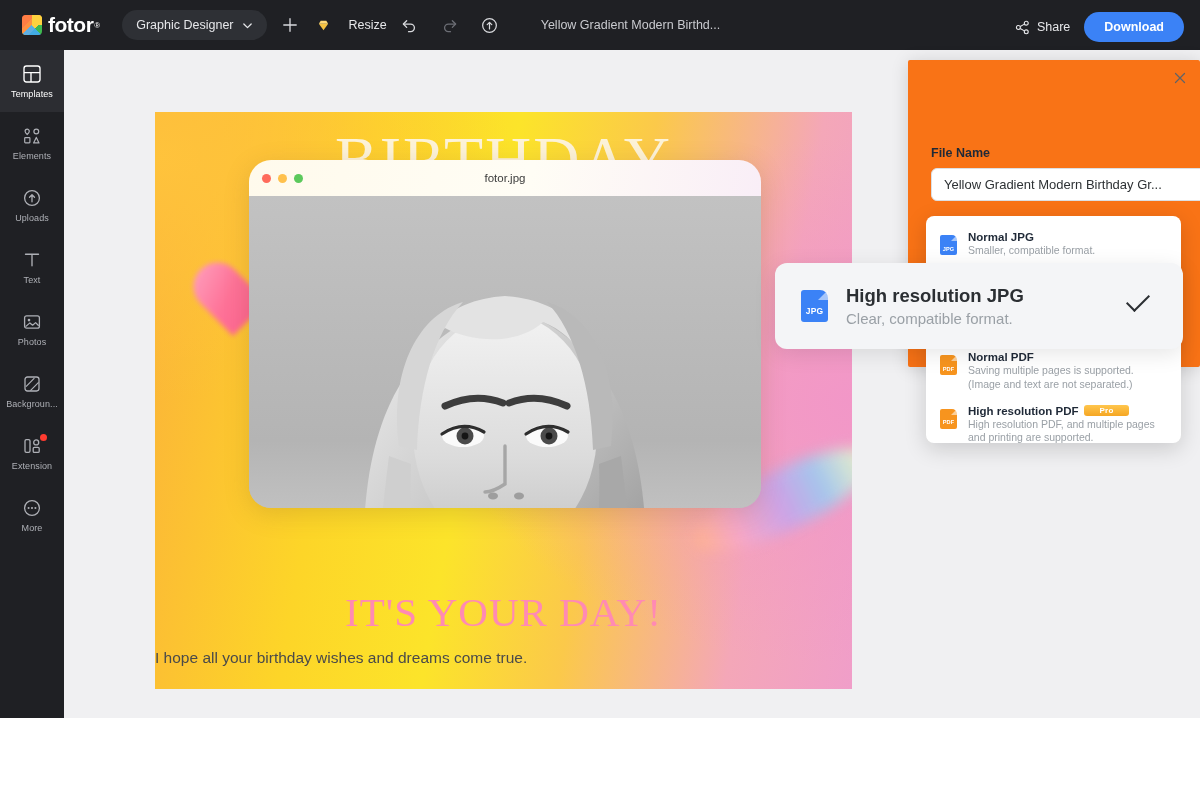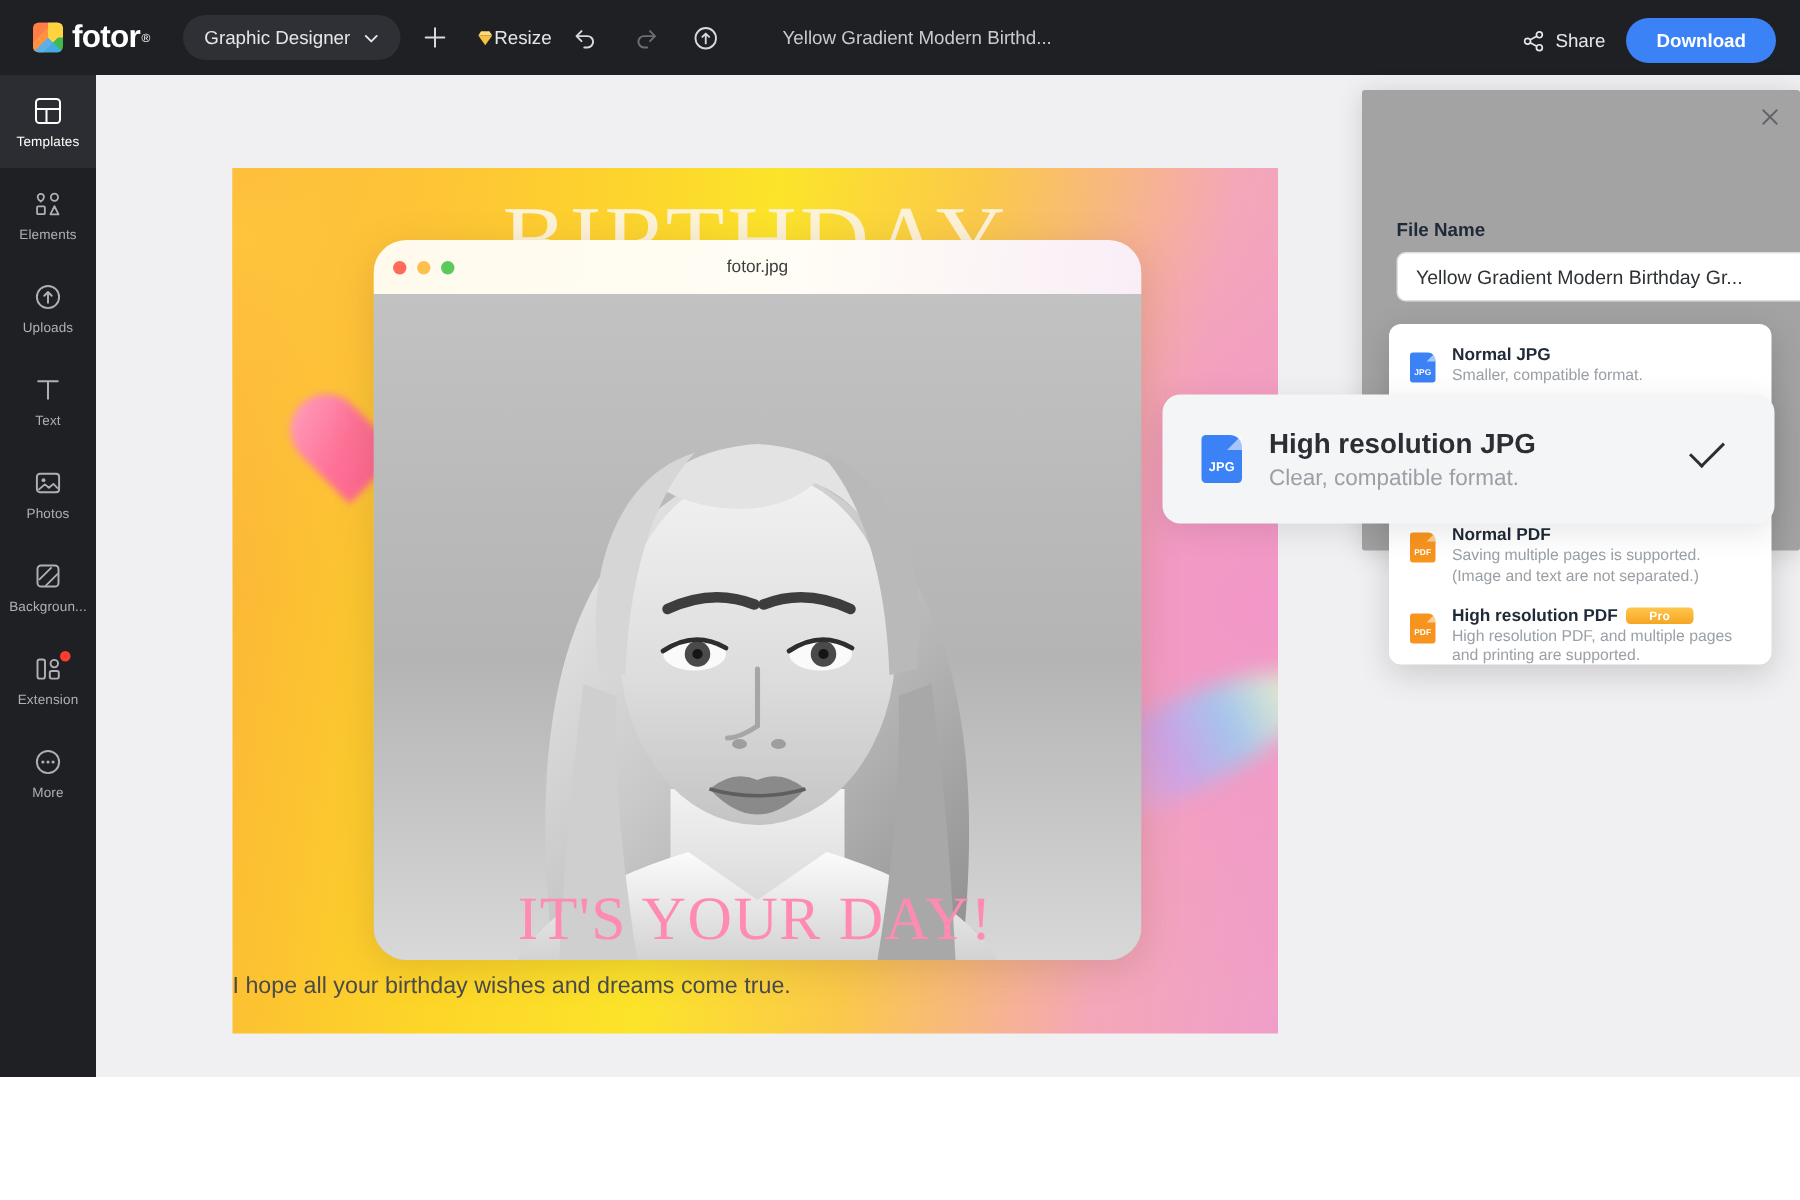--- a/index.html
+++ b/index.html
@@ -54,21 +54,21 @@
     display:flex; align-items:center; gap:8px;
     color:#e6e7ea; font-size:12.5px; cursor:pointer;
   }
   .tb-btn {
     width: 34px; height: 34px; margin-left: 6px;
     display:flex; align-items:center; justify-content:center;
     color:#d8d9dd; cursor:pointer; border-radius:6px;
   }
   .tb-btn.dim { color:#6c6e75; }
   .tb-text {
-    display:flex; align-items:center; gap:0;
+    display:flex; align-items:center; gap:19px;
     margin-left: 10px; color:#e6e7ea; font-size:12.5px; cursor:pointer;
   }
   .doc-title {
     margin-left: 34px; color:#c9cacf; font-size:12.5px; cursor:pointer;
   }
   .topbar-right {
     position:absolute; right:16px; top:0; height:54px;
     display:flex; align-items:center; gap:14px;
   }
   .share {
@@ -135,21 +135,21 @@
   .streak {
     position:absolute; right:-32px; top:358px;
     width:200px; height:60px; border-radius:50%;
     transform: rotate(-26deg);
     background: linear-gradient(90deg,#ffb48a 0%, #f7a8c8 22%, #c9a4ea 48%, #9fc9f0 70%, #cfe9d8 86%, #f6f0c0 100%);
     filter: blur(7px); opacity:.92;
   }
 
   .window {
     position:absolute; left:94px; top:48px;
-    width:512px; height:480px;
+    width:512px; height:348px;
     border-radius:22px; overflow:hidden;
     box-shadow: 0 6px 26px rgba(120,80,40,.2);
   }
   .win-bar {
     height:36px; width:100%;
     background: linear-gradient(100deg,#fffaec 0%, #fffdf5 55%, #f9eef7 100%);
     display:flex; align-items:center; position:relative;
   }
   .win-dots { display:flex; gap:7px; margin-left:13px; }
   .wd { width:9px; height:9px; border-radius:50%; }
@@ -173,21 +173,21 @@
   .c-tagline {
     position:absolute; left:0; top:537px; width:100%;
     font-size:15.5px; color:#4a4a4a;
     font-family:"Liberation Sans", sans-serif;
   }
 
   
   .export-panel {
     position:absolute; left:908px; top:60px;
     width:292px; height:307px;
-    background:#a3a3a3;
+    background:#f97316;
     box-shadow: 0 2px 18px rgba(0,0,0,.14);
     border-radius:2px;
   }
   .panel-close {
     position:absolute; right:12px; top:10px;
     width:16px; height:16px; color:#5f6368; cursor:pointer;
     display:flex; align-items:center; justify-content:center; font-size:15px;
   }
   .panel-label {
     position:absolute; left:23px; font-size:12.5px; color:#1f2937; font-weight:bold;

